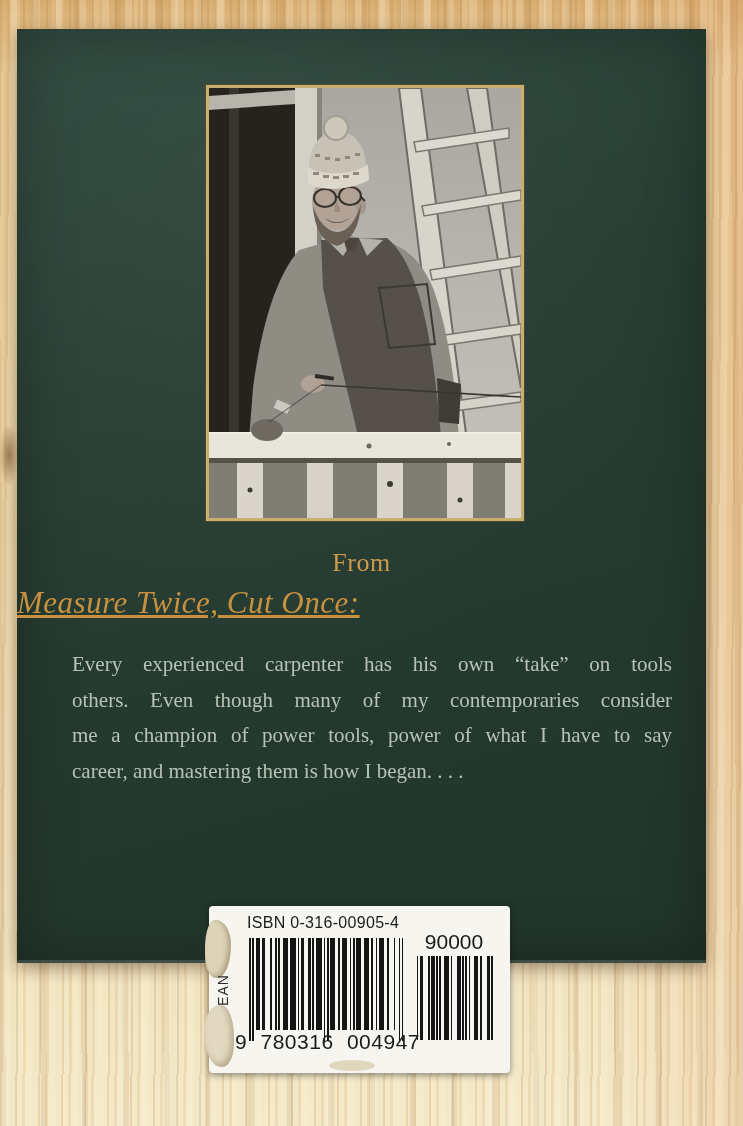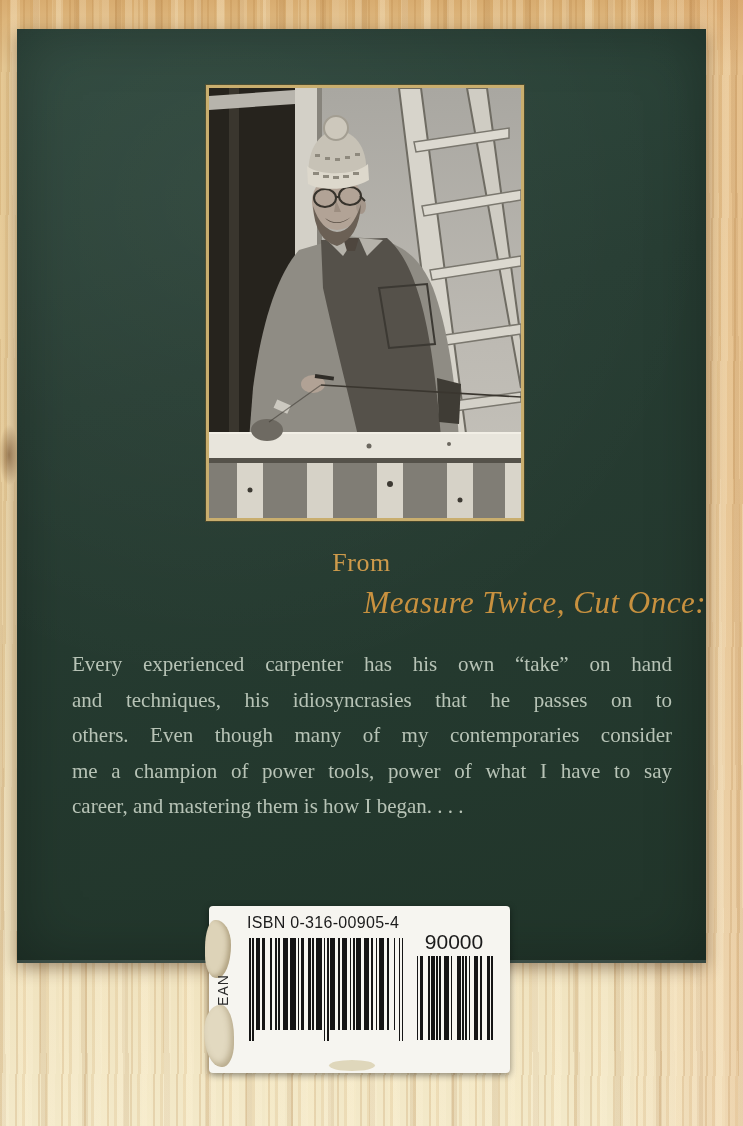--- a/index.html
+++ b/index.html
@@ -29,22 +29,23 @@
     background:#1d1b17;
   }
   .photo-frame svg{display:block;}
   .from-heading{
     position:absolute; left:0; top:519px; width:100%;
     text-align:center; font-size:26px; letter-spacing:.5px;
     color:#cd9a4b;
   }
   .title-heading{
     position:absolute; left:0; top:556px; width:100%;
-    text-align:right; font-style:italic; font-size:31px; letter-spacing:.5px;
+    text-align:left; font-style:italic; font-size:31px; letter-spacing:.5px;
     color:#c8913f;
+    text-decoration:underline;
   }
   .excerpt{
     position:absolute; left:55px; top:618px; width:600px;
     color:#b7c3b6; font-size:21px; line-height:35.6px;
   }
   .excerpt .line{ text-align:justify; text-align-last:justify; }
   .excerpt .line:last-child{ text-align-last:left; }
   .barcode-label{
     position:absolute; left:192px; top:877px; width:301px; height:167px;
     background:#f6f5f0; border-radius:4px;
@@ -158,22 +159,21 @@
       <rect x="106" y="286" width="19" height="4" fill="#2f2c27" transform="rotate(8 106 288)"></rect>
       <line x1="112" y1="297" x2="312" y2="309" stroke="#3a362f" stroke-width="1.6"></line>
       <line x1="60" y1="334" x2="112" y2="297" stroke="#3a362f" stroke-width="1.2" opacity="0.55"></line>
     </svg>
   </div>
 
   <div class="from-heading">From</div>
   <div class="title-heading">Measure Twice, Cut Once:</div>
 
   <div class="excerpt">
-    <div class="line">Every experienced carpenter has his own “take” on hand</div>
-    <div class="line">and techniques, his idiosyncrasies that he passes on to</div>
+    <div class="line">Every experienced carpenter has his own “take” on tools</div>
     <div class="line">others. Even though many of my contemporaries consider</div>
     <div class="line">me a champion of power tools, power of what I have to say</div>
     <div class="line">career, and mastering them is how I began. . . .</div>
   </div>
 
   <div class="barcode-label">
     <div class="torn torn-a"></div>
     <div class="torn torn-b"></div>
     <div class="torn torn-c"></div>
     <div class="isbn-text">ISBN 0-316-00905-4</div>
@@ -268,20 +268,21 @@
         <div class="bar" style="width: 1.63px; height: 92px;"></div>
         <div class="bar" style="width: 1.63px; height: 92px;"></div>
         <div class="bar" style="width: 1.63px; height: 92px;"></div>
         <div class="bar" style="width: 1.63px; height: 92px; background: rgb(21, 21, 21);"></div>
         <div class="bar" style="width: 1.63px; height: 92px;"></div>
         <div class="bar" style="width: 1.63px; height: 92px;"></div>
         <div class="bar" style="width: 1.63px; height: 103px; background: rgb(21, 21, 21);"></div>
         <div class="bar" style="width: 1.63px; height: 103px;"></div>
         <div class="bar" style="width: 1.63px; height: 103px; background: rgb(21, 21, 21);"></div>
       </div>
+    <div class="digits-text">9 780316 004947</div>
     <div class="price-text">90000</div>
     <div class="addon-bars">
         <div class="bar" style="width: 1.63px; height: 84px;"></div>
         <div class="bar" style="width: 1.63px; height: 84px; background: rgb(21, 21, 21);"></div>
         <div class="bar" style="width: 1.63px; height: 84px;"></div>
         <div class="bar" style="width: 1.63px; height: 84px; background: rgb(21, 21, 21);"></div>
         <div class="bar" style="width: 1.63px; height: 84px; background: rgb(21, 21, 21);"></div>
         <div class="bar" style="width: 1.63px; height: 84px;"></div>
         <div class="bar" style="width: 1.63px; height: 84px;"></div>
         <div class="bar" style="width: 1.63px; height: 84px;"></div>

